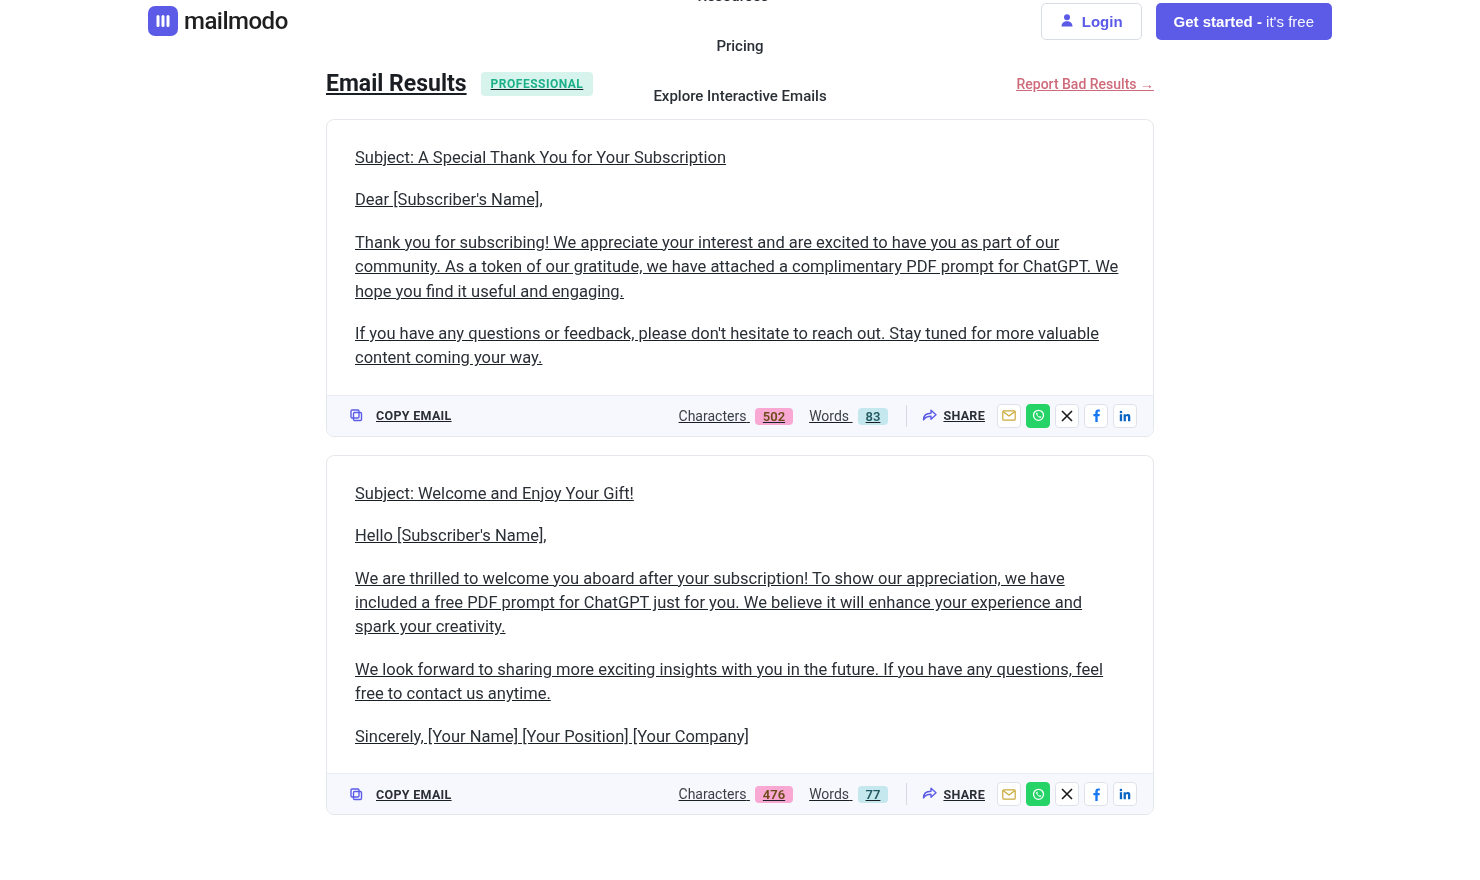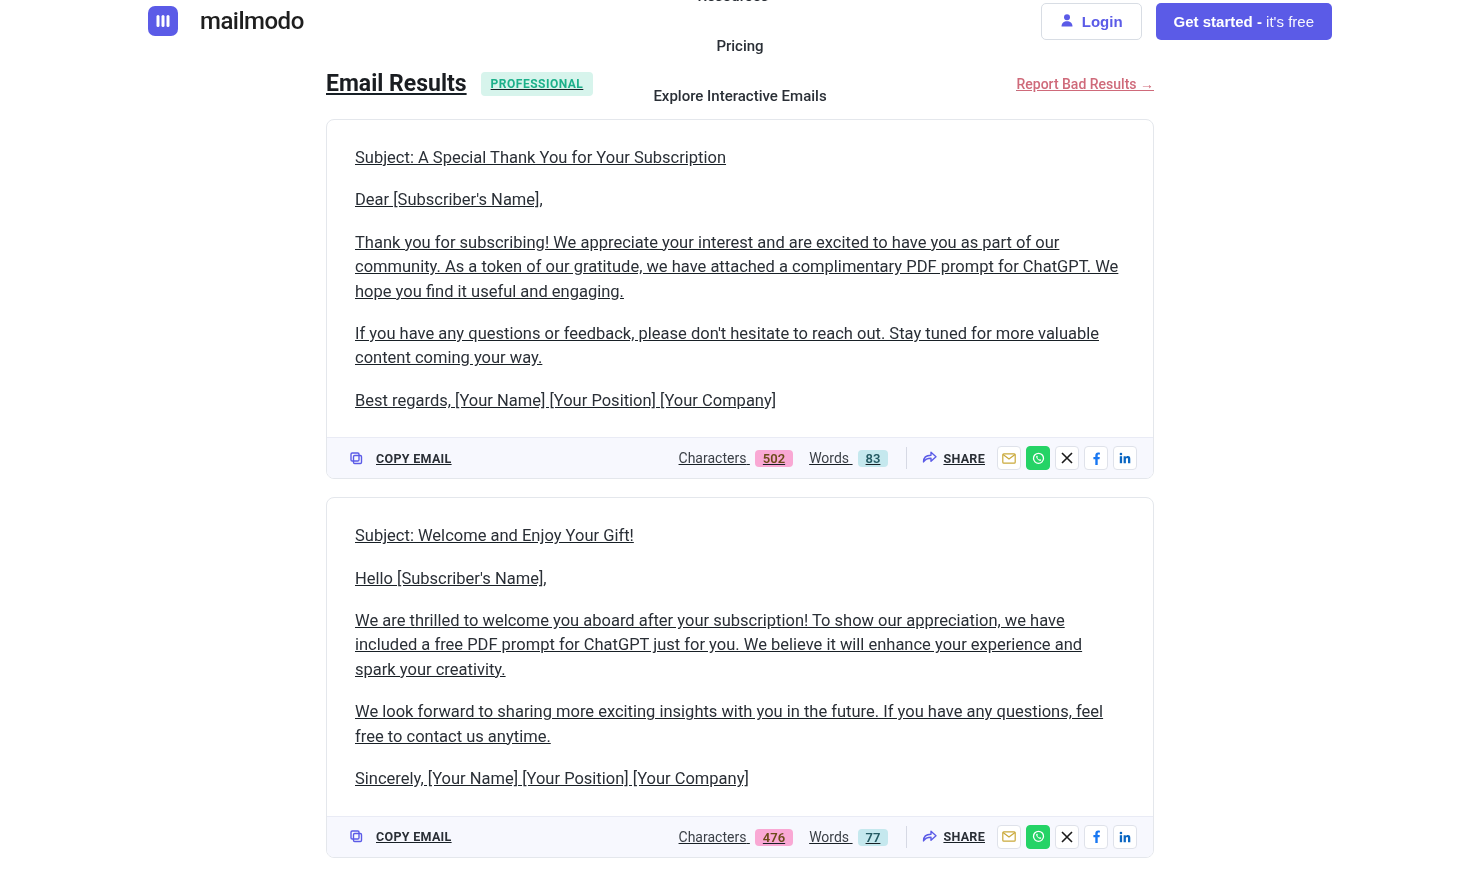--- a/index.html
+++ b/index.html
@@ -13,21 +13,21 @@
   .site-header {
     height: 42px;
     display: flex;
     align-items: center;
     padding: 0 148px 0 148px;
     position: relative;
   }
   .logo {
     display: flex;
     align-items: center;
-    gap: 22px;
+    gap: 6px;
     margin-right: 40px;
   }
   .logo-mark {
     width: 30px; height: 30px;
     border-radius: 7px;
     background: #5b5be7;
     display: flex; align-items: center; justify-content: center;
   }
   .logo-mark svg { display:block; }
   .logo-text {
@@ -267,21 +267,20 @@
     <div class="plan-badge">PROFESSIONAL</div>
     <a class="report-link">Report Bad Results →</a>
   </div>
 
   <div class="card">
     <div class="card-body">
       <p>Subject: A Special Thank You for Your Subscription</p>
       <p>Dear [Subscriber's Name],</p>
       <p>Thank you for subscribing! We appreciate your interest and are excited to have you as part of our community. As a token of our gratitude, we have attached a complimentary PDF prompt for ChatGPT. We hope you find it useful and engaging.</p>
       <p>If you have any questions or feedback, please don't hesitate to reach out. Stay tuned for more valuable content coming your way.</p>
-      <p>Best regards, [Your Name] [Your Position] [Your Company]</p>
     </div>
     <div class="card-footer">
       <div class="copy-btn">
         <span>
           <svg width="15" height="15" viewBox="0 0 15 15">
               <rect x="4.5" y="4.5" width="8" height="8" rx="1.2" fill="none" stroke="#5b5be7" stroke-width="1.4"></rect>
               <rect x="2" y="2" width="8" height="8" rx="1.2" fill="none" stroke="#5b5be7" stroke-width="1.4"></rect>
             </svg>
         </span>
         <span>COPY EMAIL</span>

